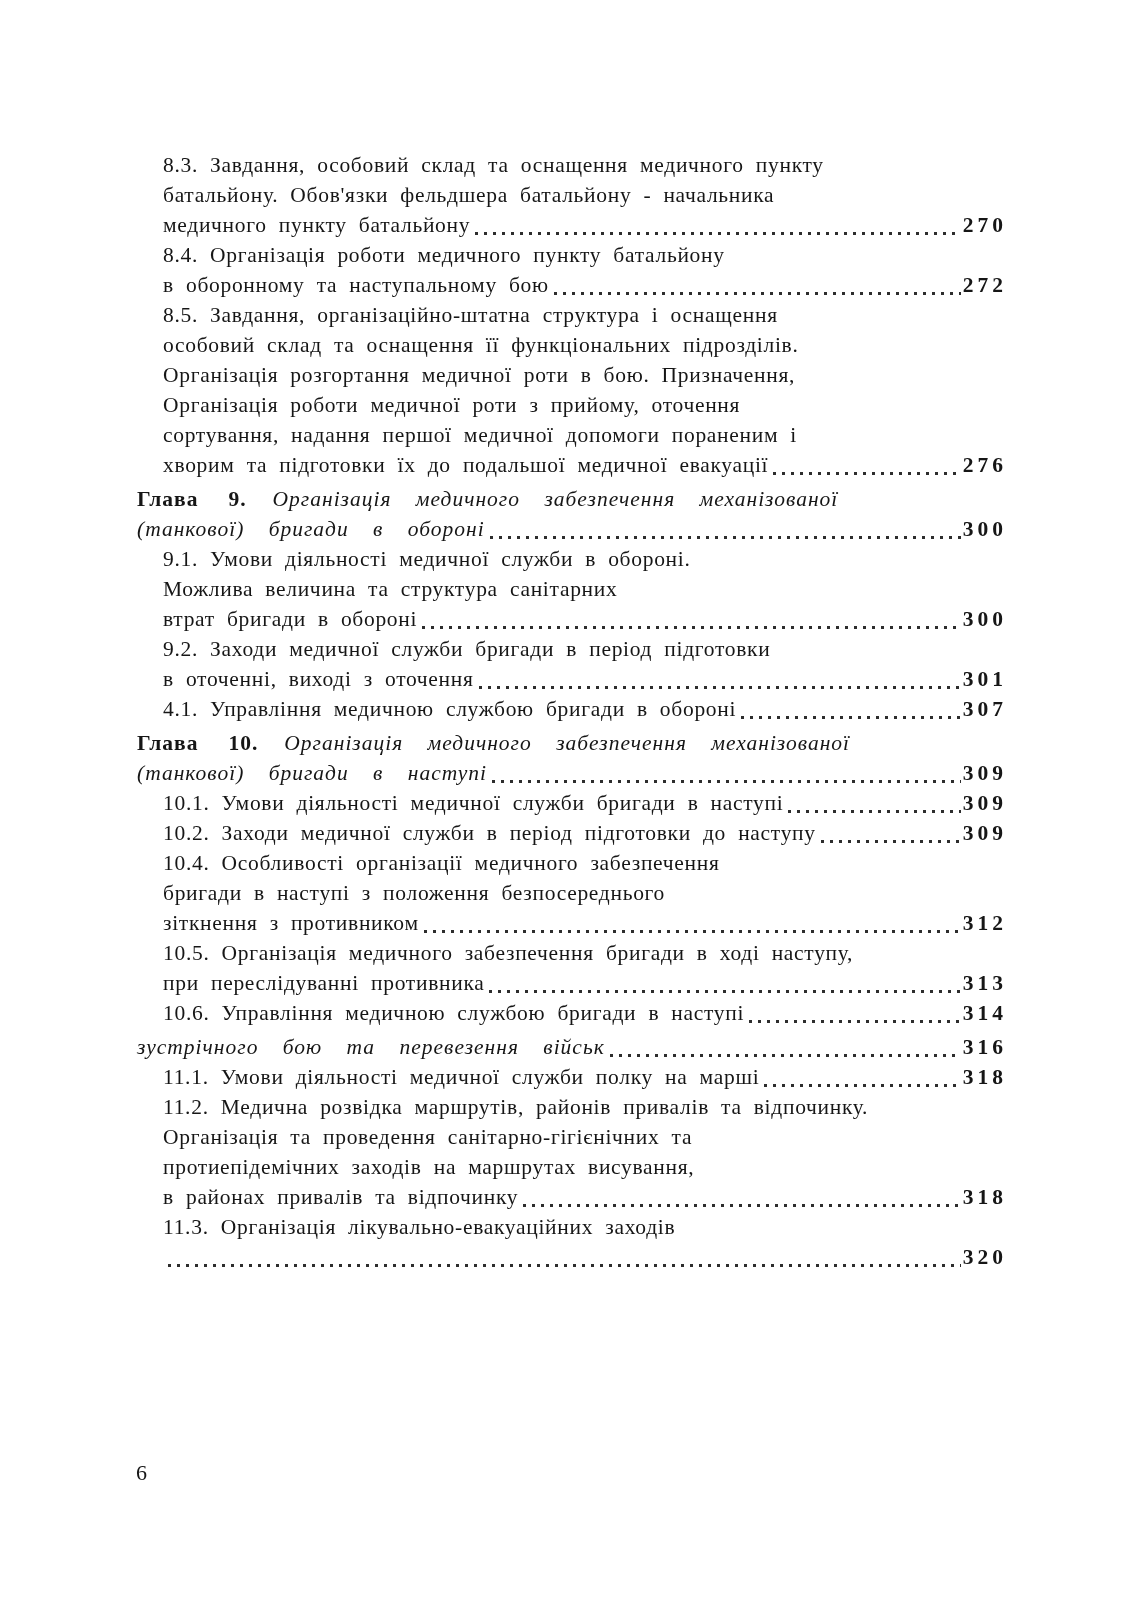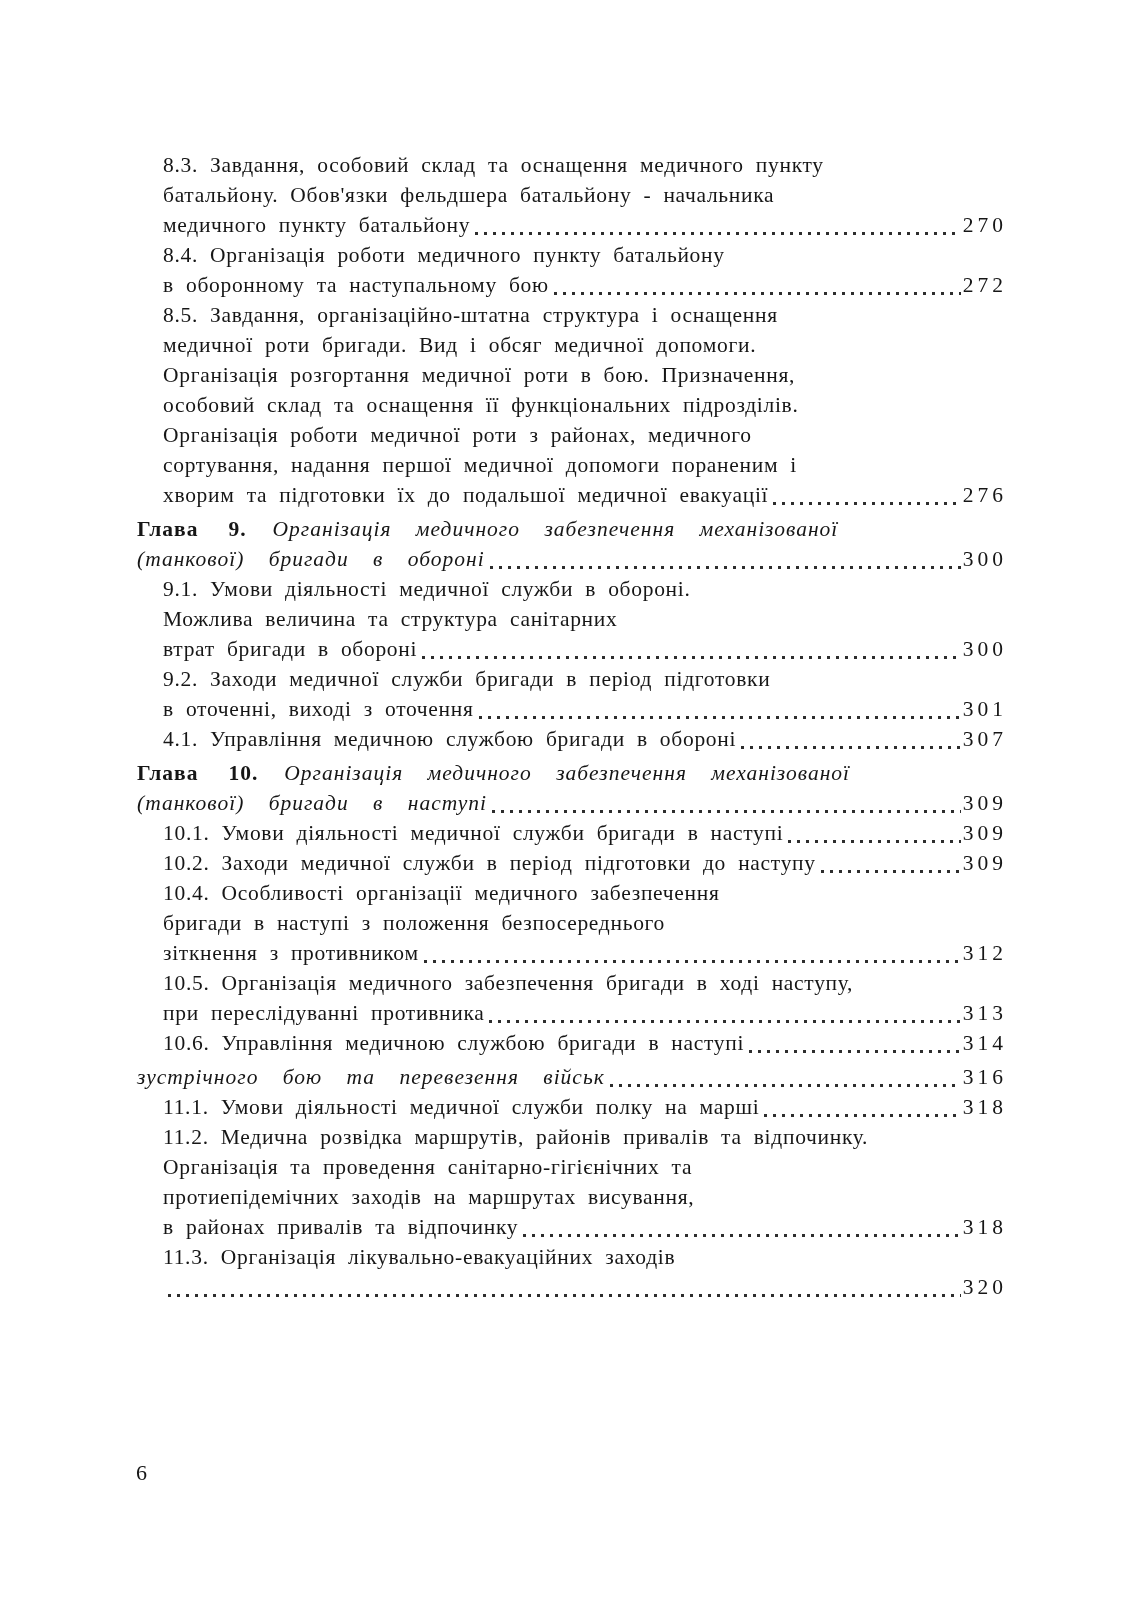--- a/index.html
+++ b/index.html
@@ -66,21 +66,21 @@
     flex: 1 1 auto;
     align-self: flex-end;
     height: 3px;
     min-width: 18px;
     margin: 0 2px 5px 5px;
     background-image: repeating-linear-gradient(to right, #2d2d2d 0 3px, transparent 3px 9px);
   }
   .pg {
     flex: 0 0 auto;
     font-style: normal;
-    font-weight: normal;
+    font-weight: bold;
     word-spacing: 0;
     letter-spacing: 4px;
   }
   .page-num-bottom {
     position: absolute;
     left: 136px;
     top: 1458px;
     font-size: 22px;
     line-height: 30px;
   }
@@ -102,24 +102,23 @@
       <div class="entry item">
         <div class="line"><span class="txt">8.4. Організація роботи медичного пункту батальйону</span></div>
         <div class="line leader-line">
           <span class="txt">в оборонному та наступальному бою</span>
           <span class="dots"></span>
           <span class="pg">272</span>
         </div>
       </div>
       <div class="entry item">
         <div class="line"><span class="txt">8.5. Завдання, організаційно-штатна структура і оснащення</span></div>
-        <div class="line"><span class="txt">медичної роти бригади. Вид і обсяг медичної допомоги.</span></div>
+        <div class="line"><span class="txt">особовий склад та оснащення її функціональних підрозділів.</span></div>
         <div class="line"><span class="txt">Організація розгортання медичної роти в бою. Призначення,</span></div>
-        <div class="line"><span class="txt">особовий склад та оснащення її функціональних підрозділів.</span></div>
-        <div class="line"><span class="txt">Організація роботи медичної роти з районах, медичного</span></div>
+        <div class="line"><span class="txt">Організація роботи медичної роти з прийому, оточення</span></div>
         <div class="line"><span class="txt">сортування, надання першої медичної допомоги пораненим і</span></div>
         <div class="line leader-line">
           <span class="txt">хворим та підготовки їх до подальшої медичної евакуації</span>
           <span class="dots"></span>
           <span class="pg">276</span>
         </div>
       </div>
       <div class="entry chapter">
         <div class="line"><span class="ch-label">Глава</span><span class="ch-num">9.</span><span class="txt">Організація медичного забезпечення механізованої</span></div>
         <div class="line leader-line">

